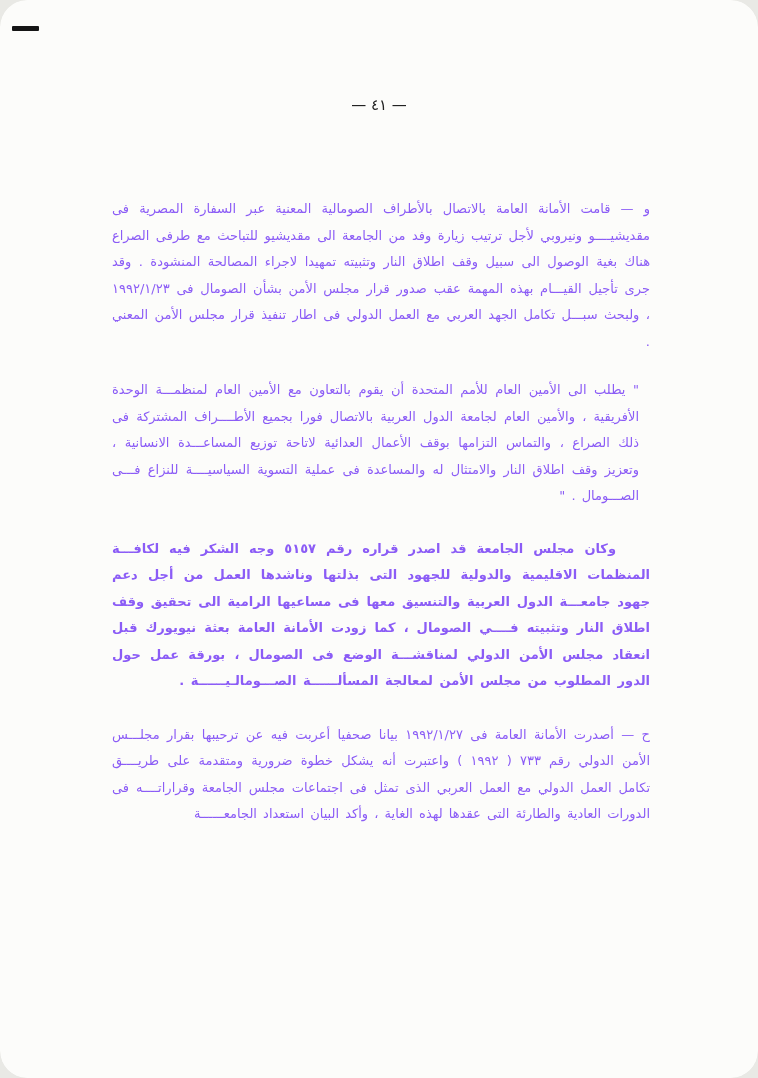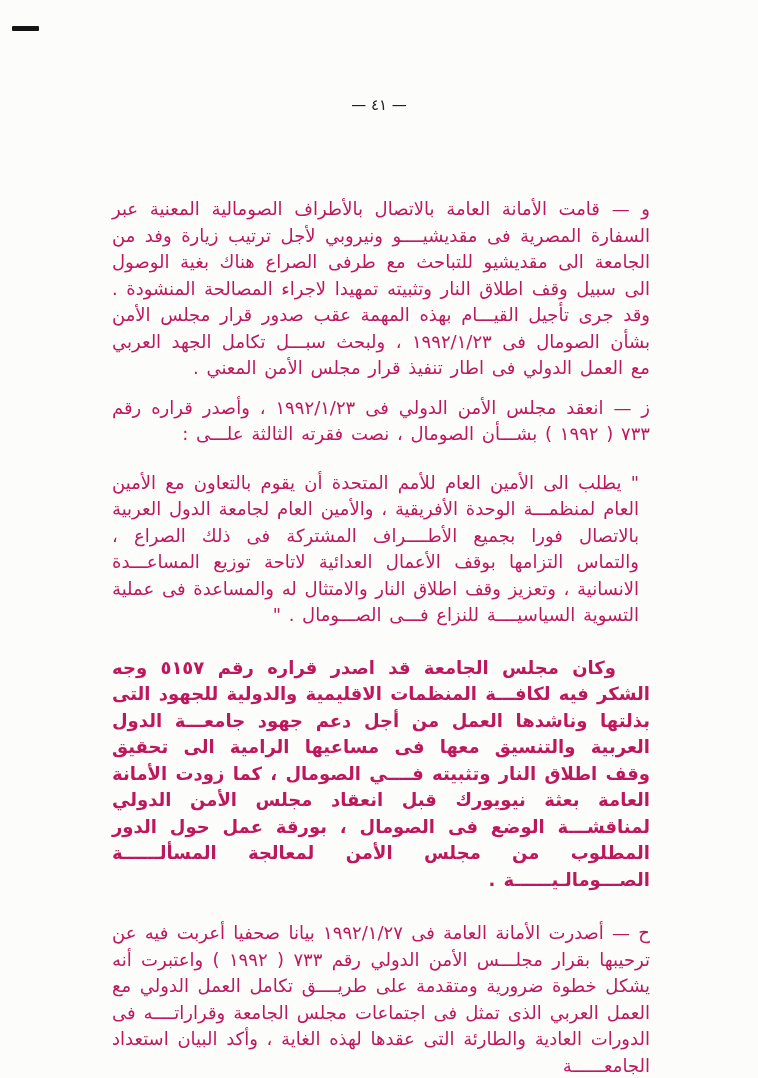--- a/index.html
+++ b/index.html
@@ -1,15 +1,15 @@
 <!DOCTYPE html>
 <html lang="ar"><head>
 <meta charset="utf-8">
 <style>
-  * { box-sizing: border-box; }
+  * { box-sizing: border-box; border-radius: 27px; }
   html, body { margin: 0; padding: 0; }
   body {
     width: 758px;
     height: 1078px;
     background: #e9e9e5;
     font-family: "DejaVu Sans", sans-serif;
   }
   .page {
     position: relative;
     width: 758px;
@@ -38,24 +38,24 @@
     color: #222;
   }
   .content {
     position: absolute;
     top: 196px;
     right: 108px;
     width: 538px;
     direction: rtl;
     unicode-bidi: embed;
     text-align: justify;
-    font-size: 18px;
+    font-size: 13px;
     line-height: 26.5px;
     word-spacing: 2px;
-    color: #be185d;
+    color: #8b5cf6;
     margin-left: 36px;
   }
   .para { margin: 0; }
   .para + .para { margin-top: 13px; }
   .para.quote {
     margin-top: 22px;
     padding-right: 11px;
   }
   .para.after-quote {
     margin-top: 26px;
@@ -72,21 +72,20 @@
 <div class="page">
 
   <div class="artifact-top"></div>
 
   <div class="page-number">— ٤١ —</div>
 
   <div class="content">
 
     <p class="para">و — قامت الأمانة العامة بالاتصال بالأطراف الصومالية المعنية عبر السفارة المصرية فى مقديشيــــو ونيروبي لأجل ترتيب زيارة وفد من الجامعة الى مقديشيو للتباحث مع طرفى الصراع هناك بغية الوصول الى سبيل وقف اطلاق النار وتثبيته تمهيدا لاجراء المصالحة المنشودة . وقد جرى تأجيل القيـــام بهذه المهمة عقب صدور قرار مجلس الأمن بشأن الصومال فى ١٩٩٢/١/٢٣ ، ولبحث سبـــل تكامل الجهد العربي مع العمل الدولي فى اطار تنفيذ قرار مجلس الأمن المعني .</p>
 
-    <p class="para">ز — انعقد مجلس الأمن الدولي فى ١٩٩٢/١/٢٣ ، وأصدر قراره رقم ٧٣٣ ( ١٩٩٢ ) بشـــأن الصومال ، نصت فقرته الثالثة علـــى :</p>
 
     <p class="para quote">" يطلب الى الأمين العام للأمم المتحدة أن يقوم بالتعاون مع الأمين العام لمنظمـــة الوحدة الأفريقية ، والأمين العام لجامعة الدول العربية بالاتصال فورا بجميع الأطــــراف المشتركة فى ذلك الصراع ، والتماس التزامها بوقف الأعمال العدائية لاتاحة توزيع المساعـــدة الانسانية ، وتعزيز وقف اطلاق النار والامتثال له والمساعدة فى عملية التسوية السياسيــــة للنزاع فـــى الصـــومال . "</p>
 
     <p class="para after-quote">وكان مجلس الجامعة قد اصدر قراره رقم ٥١٥٧ وجه الشكر فيه لكافـــة المنظمات الاقليمية والدولية للجهود التى بذلتها وناشدها العمل من أجل دعم جهود جامعـــة الدول العربية والتنسيق معها فى مساعيها الرامية الى تحقيق وقف اطلاق النار وتثبيته فــــي الصومال ، كما زودت الأمانة العامة بعثة نيويورك قبل انعقاد مجلس الأمن الدولي لمناقشـــة الوضع فى الصومال ، بورقة عمل حول الدور المطلوب من مجلس الأمن لمعالجة المسألــــــة الصـــومالـيــــــة .</p>
 
     <p class="para last-para">ح — أصدرت الأمانة العامة فى ١٩٩٢/١/٢٧ بيانا صحفيا أعربت فيه عن ترحيبها بقرار مجلـــس الأمن الدولي رقم ٧٣٣ ( ١٩٩٢ ) واعتبرت أنه يشكل خطوة ضرورية ومتقدمة على طريــــق تكامل العمل الدولي مع العمل العربي الذى تمثل فى اجتماعات مجلس الجامعة وقراراتــــه فى الدورات العادية والطارئة التى عقدها لهذه الغاية ، وأكد البيان استعداد الجامعــــــة</p>
 
   </div>
 </div>
 

